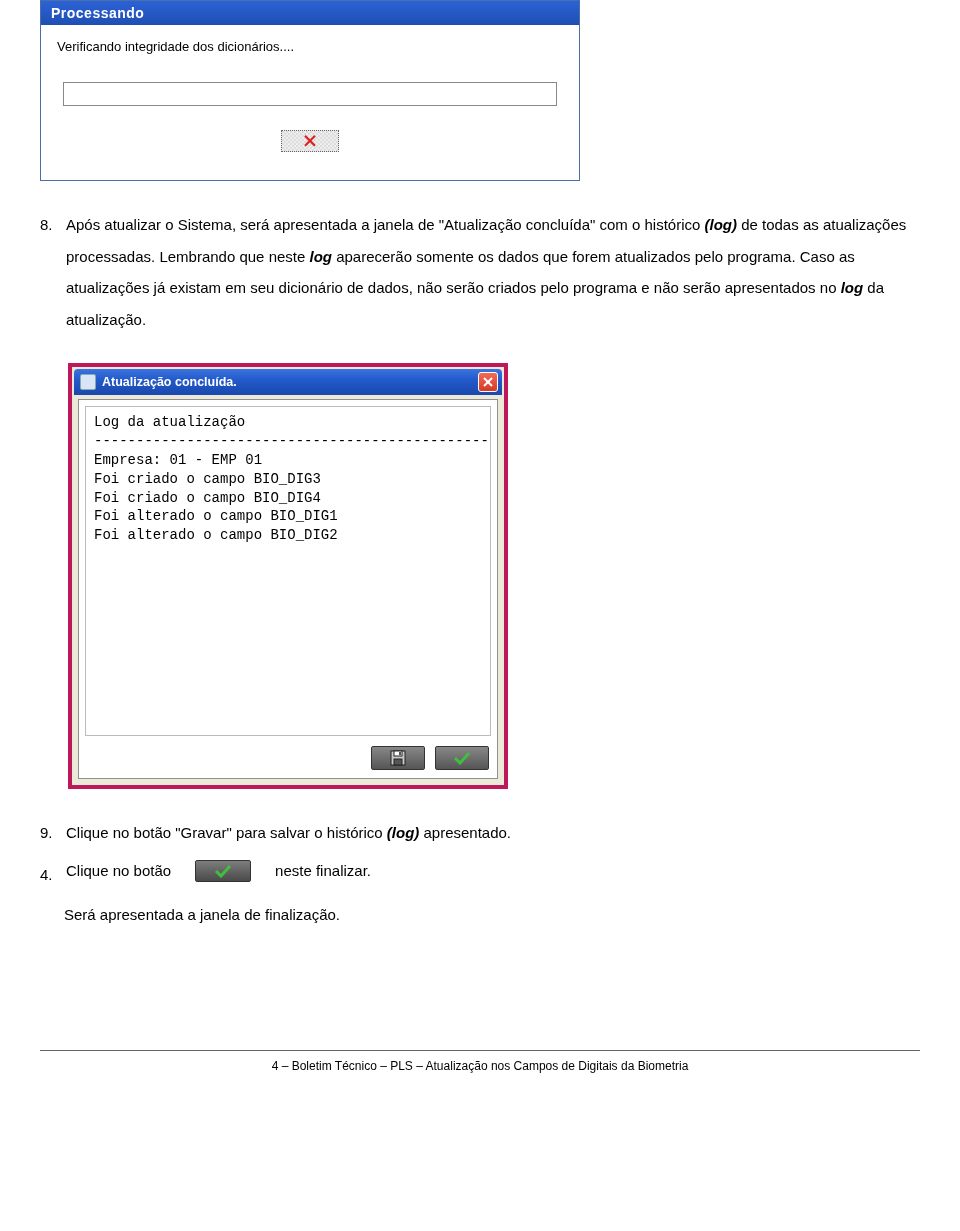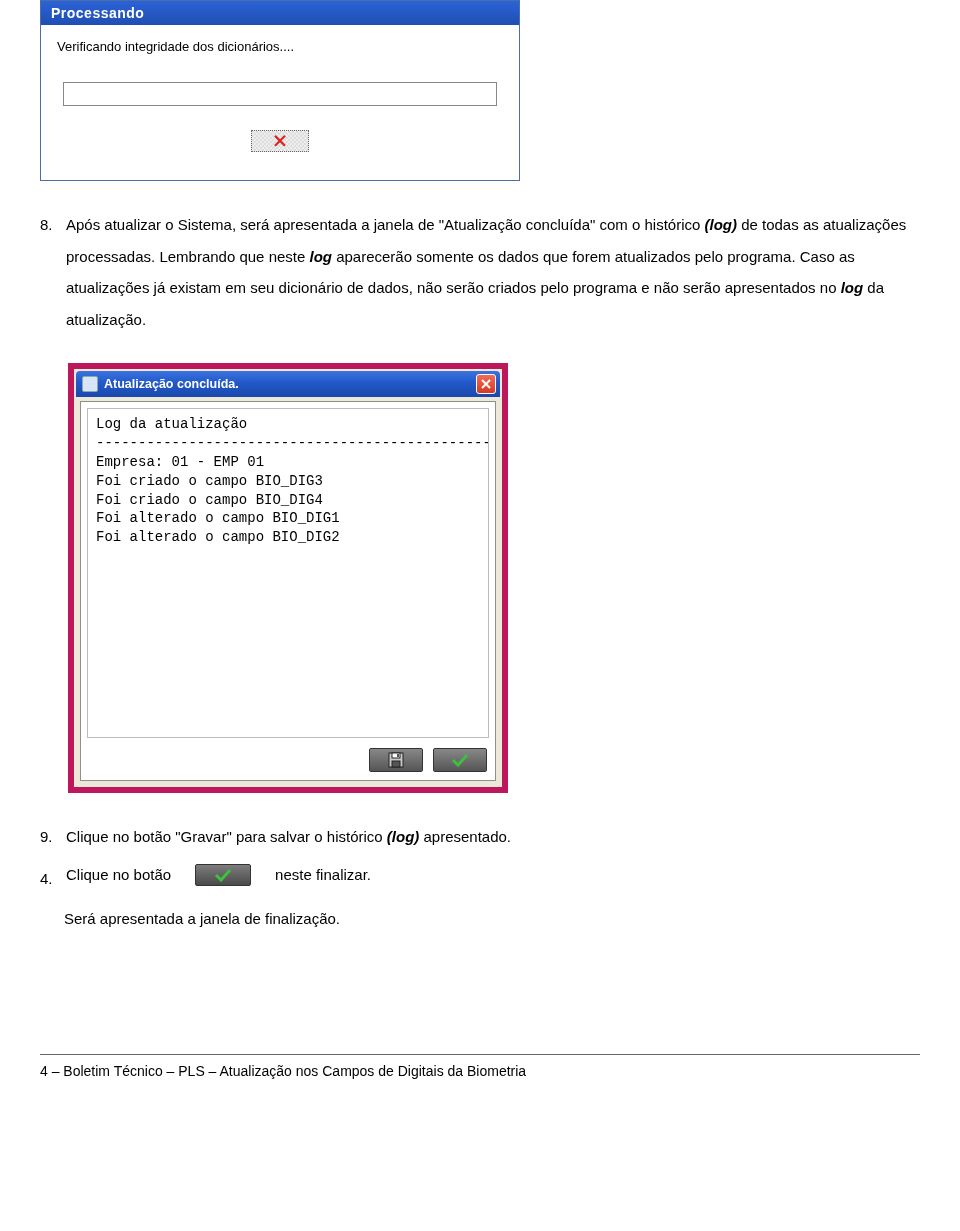--- a/index.html
+++ b/index.html
@@ -9,21 +9,21 @@
     font-family: Arial, Helvetica, sans-serif;
     font-size: 15px;
     color: #000;
     background: #fff;
     width: 960px;
   }
   .page { padding: 0 40px 20px 40px; }
 
   
   .win1 {
-    width: 480px;
+    width: 540px;
     border: 1px solid #4a6fa5;
     background: #fff;
     margin-bottom: 28px;
   }
   .win1 .titlebar {
     background: linear-gradient(to bottom, #2b62d6, #1f4fb3);
     color: #fff;
     font-weight: bold;
     font-size: 14px;
     padding: 4px 10px;
@@ -73,21 +73,21 @@
     line-height: 2.1;
   }
   .num-para .num { width: 26px; flex-shrink: 0; }
   .num-para .txt { flex: 1; }
   .num-para.inline-icon .txt { line-height: 1.6; display: flex; align-items: center; flex-wrap: wrap; gap: 20px; }
   .ital { font-style: italic; font-weight: bold; }
 
   
   .win2 {
     width: 440px;
-    border: 6px solid #be185d;
+    border: 4px solid #be185d;
     background: #ece9d8;
     padding: 2px;
     margin: 0 0 28px 28px;
   }
   .win2 .tb {
     background: linear-gradient(to bottom, #3a74e0 0%, #2258c9 45%, #1a49ad 100%);
     height: 26px;
     display: flex;
     align-items: center;
     justify-content: space-between;
@@ -167,22 +167,23 @@
     margin-left: 24px;
     line-height: 2;
   }
 
   .footer-rule {
     border: none;
     border-top: 1px solid #666;
     margin: 120px 0 8px 0;
   }
   .footer-text {
-    font-size: 14px;
+    font-size: 12px;
     padding-bottom: 20px;
+    text-align: center;
   }
 </style>
 </head>
 <body>
 
 <div class="page">
 
   <div class="win1">
     <div class="titlebar">Processando</div>
     <div class="body">

